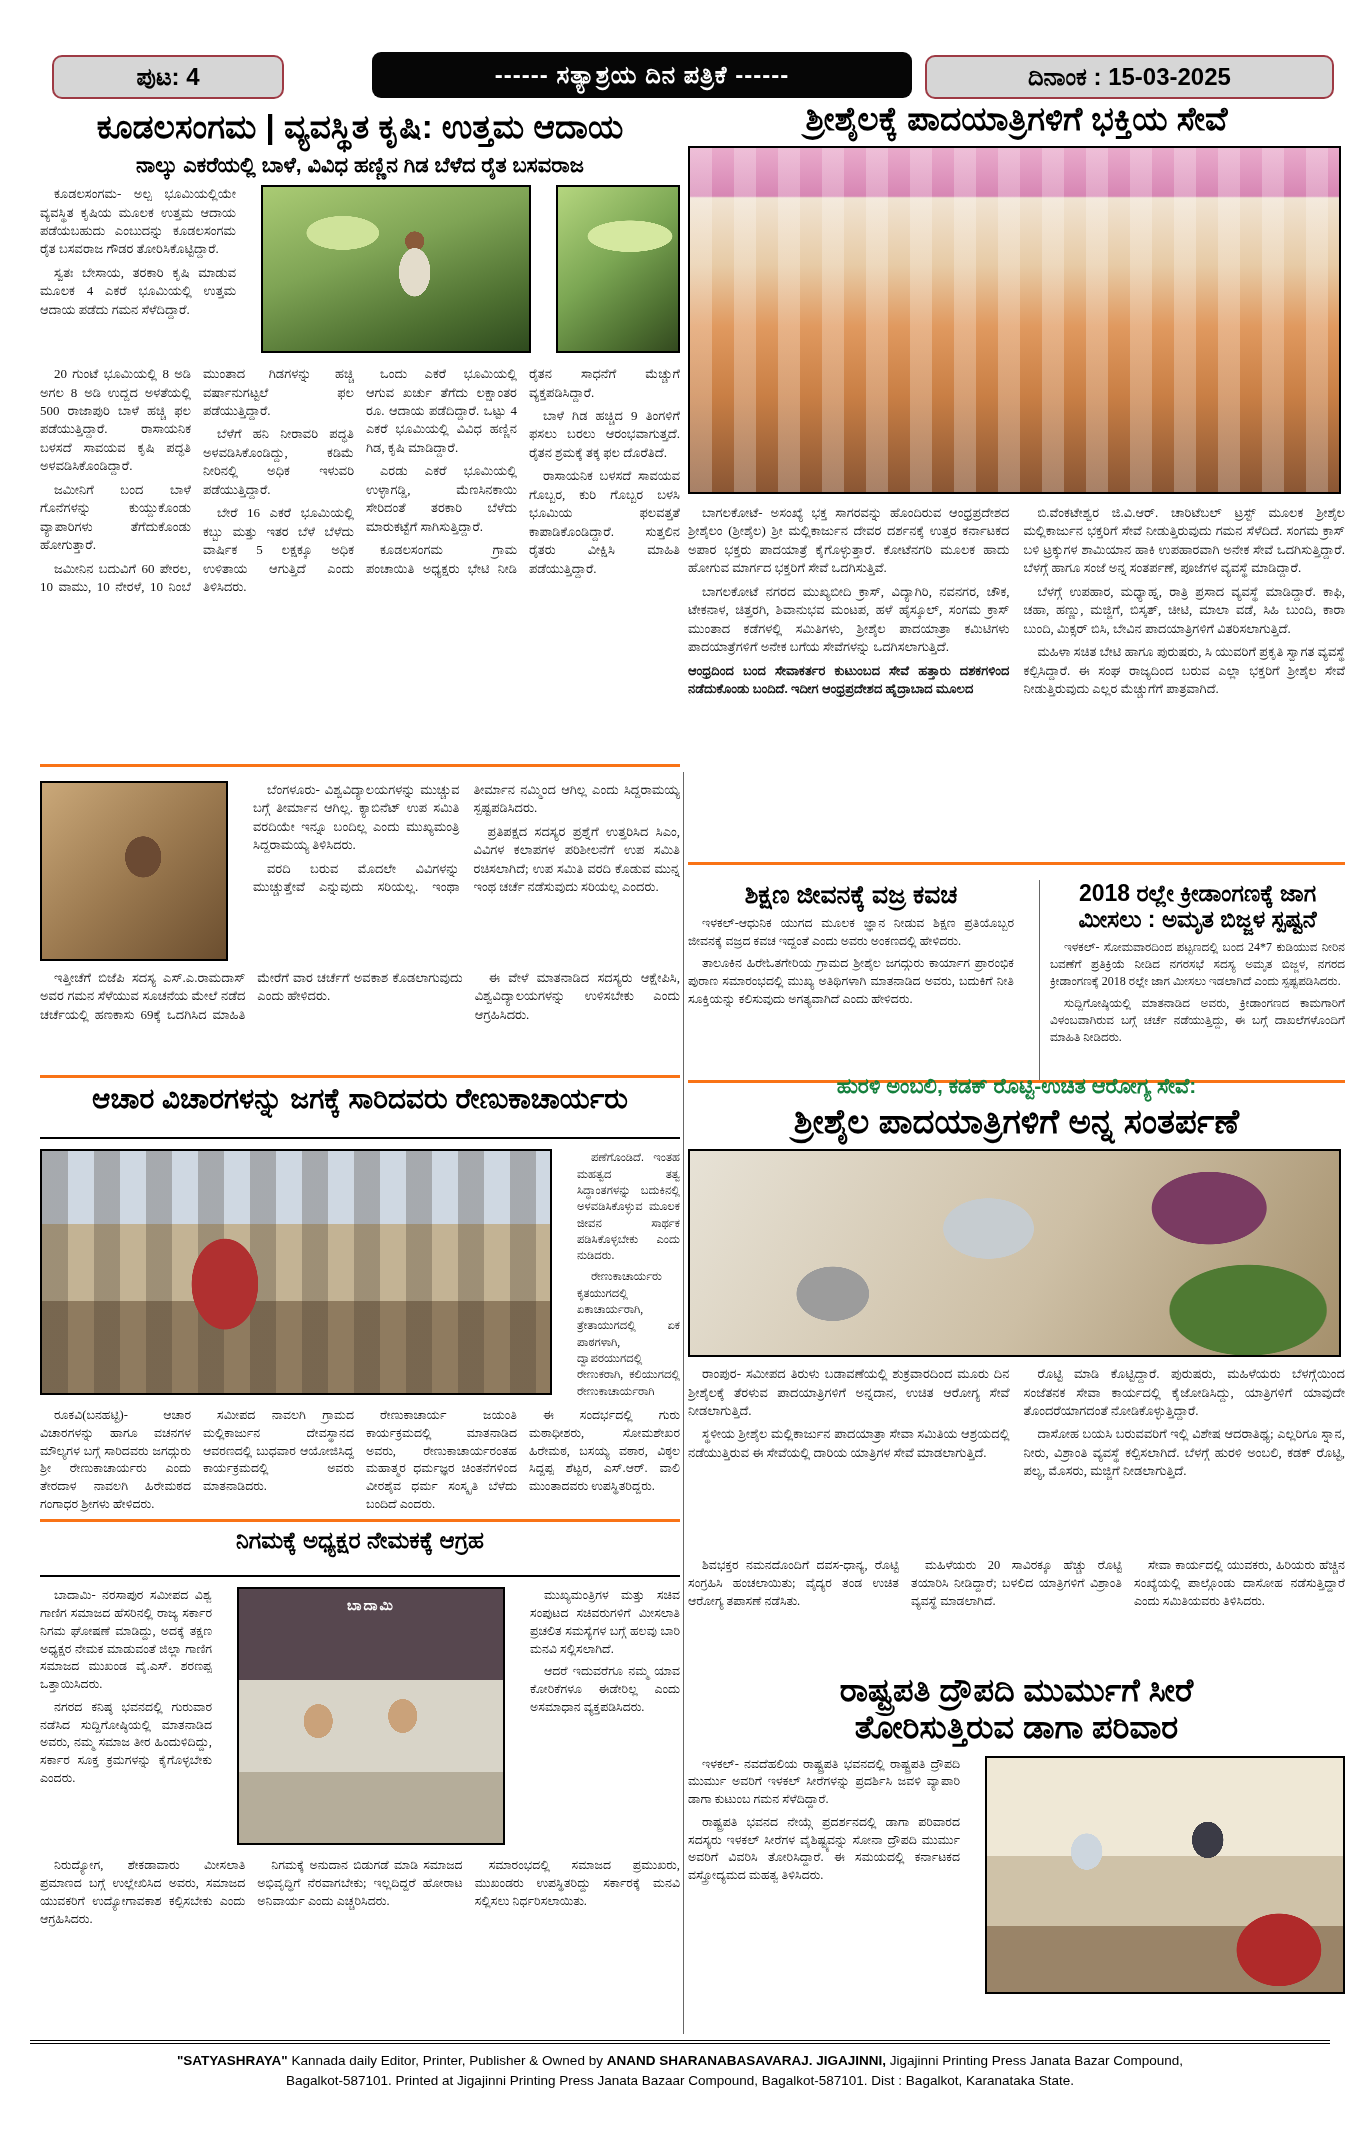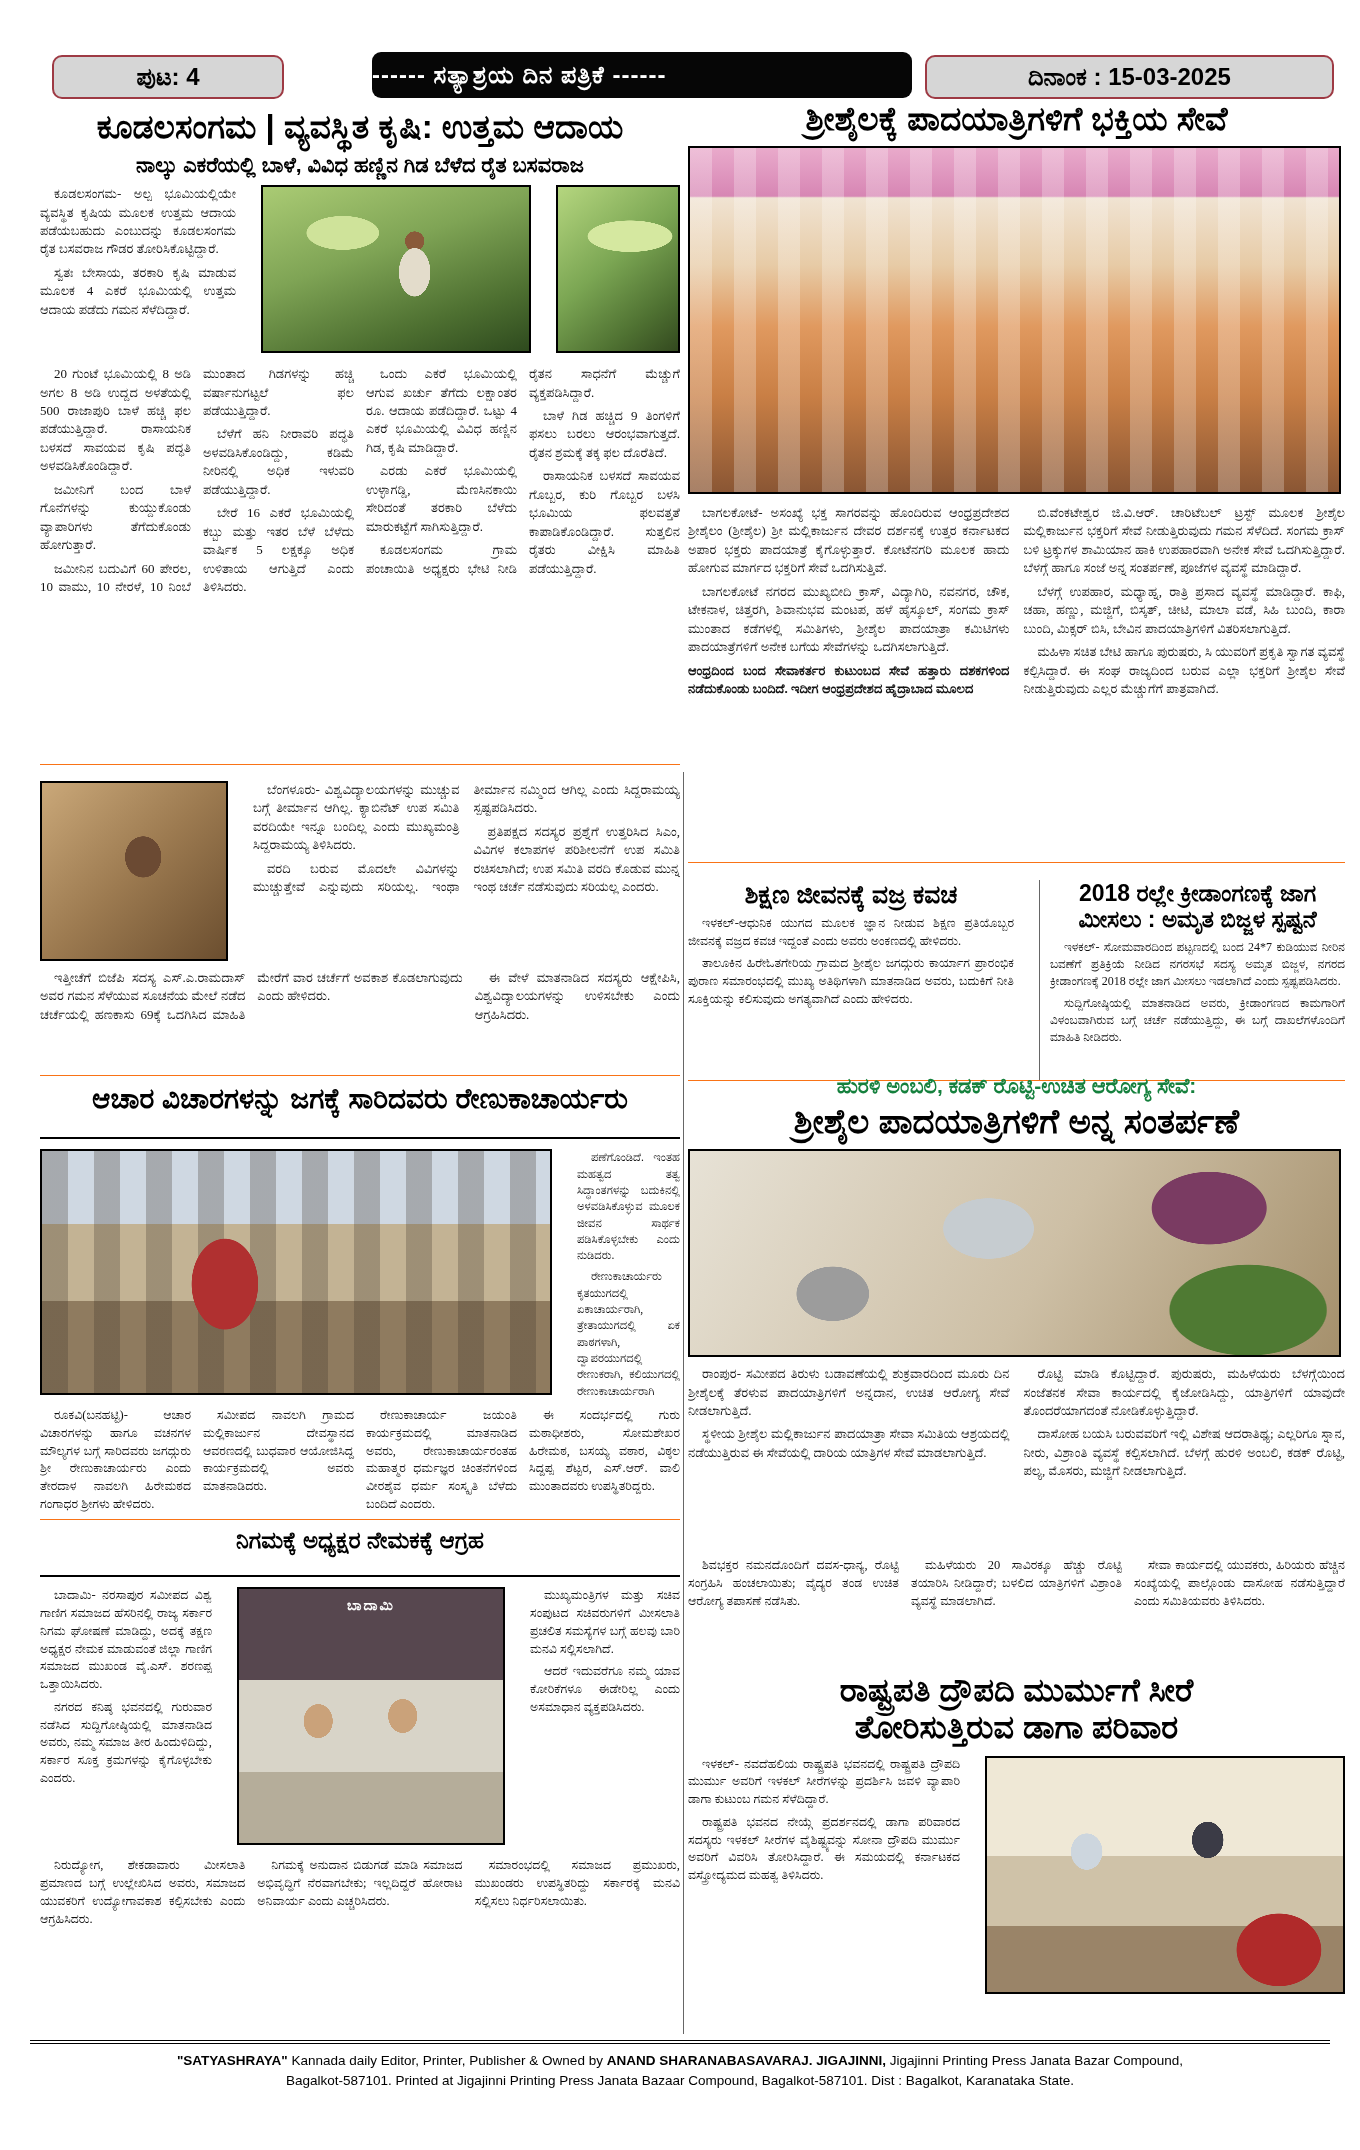--- a/index.html
+++ b/index.html
@@ -5,36 +5,36 @@
   html,body{margin:0;padding:0;background:#e9e9e9;}
   #page{position:relative;width:1360px;height:2150px;background:#ffffff;margin:0 auto;
         font-family:"Liberation Serif",serif;color:#111;overflow:hidden;}
   
   .pill{position:absolute;top:55px;height:40px;background:#d6d6d6;border:2px solid #9e3a44;
         border-radius:10px;display:flex;align-items:center;justify-content:center;
         font-family:"Liberation Sans",sans-serif;font-weight:bold;font-size:24px;color:#000;}
   #page-pill{left:52px;width:228px;}
   #date-pill{left:925px;width:405px;}
   #masthead{position:absolute;left:372px;top:52px;width:540px;height:46px;background:#060606;
-        color:#ffffff;border-radius:9px;display:flex;align-items:center;justify-content:flex-start;
+        color:#ffffff;border-radius:9px;display:flex;align-items:center;justify-content:center;
         font-family:"Liberation Sans",sans-serif;font-weight:bold;font-size:24px;letter-spacing:1px;}
   
   .article{position:absolute;overflow:hidden;}
   .hl{font-family:"Liberation Sans",sans-serif;font-weight:bold;text-align:center;color:#000;line-height:1.15;}
   .hl-underline{border-bottom:2px solid #000;padding-bottom:22px;}
   .kicker{font-family:"Liberation Sans",sans-serif;font-weight:bold;text-align:center;color:#15803d;}
   .bodytxt{font-size:13px;line-height:1.42;text-align:justify;overflow:hidden;}
   .bodytxt p{margin:0 0 5px 0;text-indent:14px;}
   .bodytxt p.lead-bold{font-weight:bold;text-indent:0;}
   .cols2{column-count:2;column-gap:14px;}
   .cols3{column-count:3;column-gap:12px;}
   .cols4{column-count:4;column-gap:12px;}
   .row{display:flex;gap:25px;}
   .ph{border:2px solid #000;box-sizing:border-box;flex-shrink:0;position:relative;}
-  .sep-b{border-bottom:1px solid #f97316;}
+  .sep-b{border-bottom:3px solid #f97316;}
   
   .ph-banana-a{background:
      radial-gradient(26px 40px at 57% 52%, #e3dccb 0 60%, rgba(0,0,0,0) 61%),
      radial-gradient(16px 16px at 57% 33%, #8a5a3a 0 60%, rgba(0,0,0,0) 61%),
      radial-gradient(60px 28px at 30% 28%, #cfe39a 0 60%, rgba(0,0,0,0) 61%),
      linear-gradient(160deg,#aacb74 0%,#7fa455 40%,#4e7031 75%,#2e4a1e 100%);}
   .ph-banana-b{background:
      radial-gradient(70px 26px at 60% 30%, #d5e8a0 0 60%, rgba(0,0,0,0) 61%),
      linear-gradient(140deg,#b5d67f 0%,#7ba653 45%,#4e7031 78%,#33491f 100%);}
   .ph-pilgrims{background:

